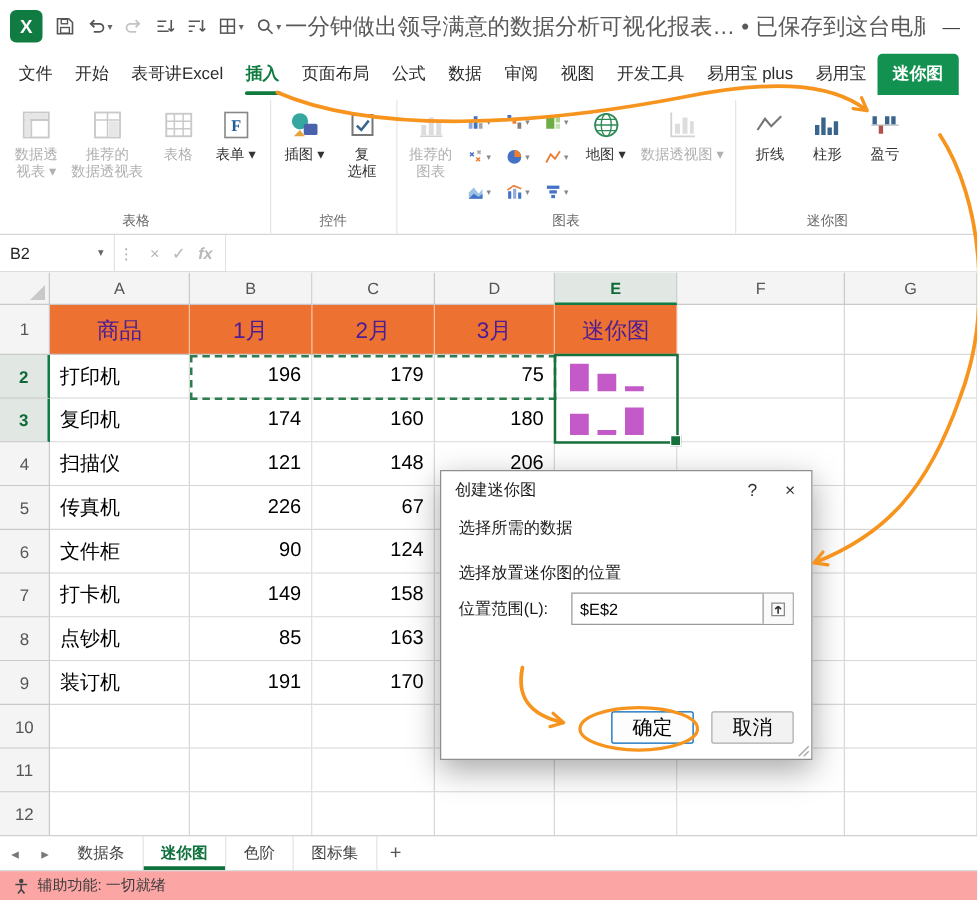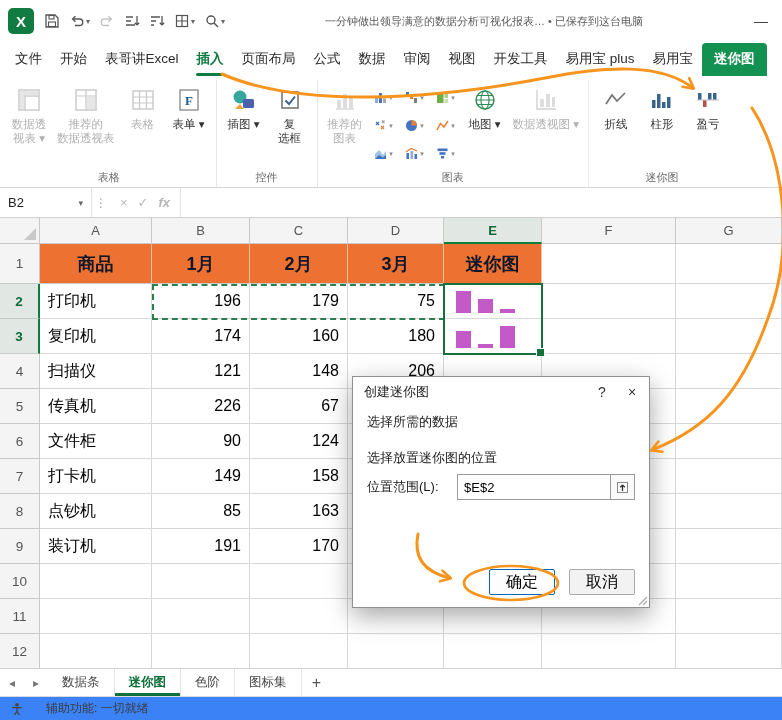--- a/index.html
+++ b/index.html
@@ -7,21 +7,21 @@
 body{font-family:"Liberation Sans","DejaVu Sans",sans-serif;font-size:13px;color:#333;overflow:hidden;background:#fff}
 .app{position:relative;width:782px;height:720px;display:flex;flex-direction:column;background:#fff;overflow:hidden}
 
 
 .titlebar{height:42px;flex:0 0 auto;display:flex;align-items:center;background:#fff;padding:0 8px}
 .qat{display:flex;align-items:center;gap:3px}
 .logo{width:26px;height:26px;background:#107C41;border-radius:5px;color:#fff;font-weight:bold;display:flex;align-items:center;justify-content:center;font-size:15px;margin-right:4px}
 .qbtn{height:26px;padding:0 3px;display:flex;align-items:center;justify-content:center;border-radius:4px;color:#444}
 .qbtn.disabled{opacity:.35}
 .qcaret{font-size:8px;color:#666;margin-left:1px}
-.tb-title{flex:1;text-align:center;color:#5a5a5a;font-size:11px;white-space:nowrap;overflow:hidden}
+.tb-title{flex:1;text-align:center;color:#5a5a5a;font-size:18px;white-space:nowrap;overflow:hidden}
 .win-min{width:34px;text-align:right;color:#444;font-size:14px;padding-right:6px}
 
 
 .rtabs{height:34px;flex:0 0 auto;display:flex;align-items:flex-end;padding:0 6px;background:#fff}
 .rtab{padding:7px 9px 8px;font-size:13.5px;color:#2b2b2b;position:relative;white-space:nowrap}
 .rtab.active{color:#0F7B3F;font-weight:bold}
 .rtab.active::after{content:'';position:absolute;left:8px;right:8px;bottom:0;height:3px;background:#0F7B3F;border-radius:2px}
 .rtab.contextual{background:#139150;color:#fff;font-weight:bold;border-radius:4px 4px 0 0;padding:7px 12px 8px}
 
 
@@ -53,41 +53,41 @@
 
 .gridwrap{position:relative;flex:1;overflow:hidden;background:#fff}
 .grid{position:absolute;inset:0;display:grid;grid-template-columns:40px 112px 98px 98px 96px 98px 134px 106px;grid-template-rows:26px 40px repeat(11,35px)}
 .gc{border-right:1px solid #D8D8D8;border-bottom:1px solid #D8D8D8;display:flex;align-items:center;overflow:hidden;background:#fff}
 .ghead,.rowhead,.corner{background:#F4F4F4;border-right:1px solid #C9C9C9;border-bottom:1px solid #C9C9C9;color:#555;font-size:13px;justify-content:center}
 .rowhead{font-size:13.5px}
 .ghead.selcol{background:#E1E7E3;border-bottom:2px solid #107C41;color:#0E6B38;font-weight:bold}
 .rowhead.selrow{background:#E1E7E3;border-right:2px solid #107C41;color:#0E6B38;font-weight:bold}
 .corner{position:relative}
 .corner::after{content:'';position:absolute;right:3px;bottom:3px;border-left:12px solid transparent;border-bottom:12px solid #C9C9C9}
-.hcell{background:#ED7131;color:#0f172a;font-weight:bold;font-size:18px;justify-content:center;border-right:1px solid rgba(255,255,255,.55);border-bottom:1px solid #C9C9C9}
+.hcell{background:#ED7131;color:#4c1d95;font-weight:normal;font-size:18px;justify-content:center;border-right:1px solid rgba(255,255,255,.55);border-bottom:1px solid #C9C9C9}
 .cell{font-size:16px;color:#000;padding:0 8px}
 .cell.txt{justify-content:flex-start}
 .cell.num{justify-content:flex-end}
 .cell.spark{align-items:flex-end;gap:7px;padding:0 0 5px 12px;justify-content:flex-start}
 .sbar{width:15px;flex:0 0 auto}
 .dashed-range{position:absolute;left:152px;top:66px;width:293px;height:36px;border:2px dashed #2E7D4F;pointer-events:none;z-index:4}
 .sel-range{position:absolute;left:443px;top:65px;width:100px;height:72px;border:2px solid #17713C;pointer-events:none;z-index:5}
 .sel-range::after{content:'';position:absolute;right:-4px;bottom:-4px;width:7px;height:7px;background:#17713C;border:1px solid #fff}
 
 
 .sheetbar{height:28px;flex:0 0 auto;display:flex;align-items:stretch;border-top:1px solid #d0d0d0;background:#fff}
 .snav{width:24px;display:flex;align-items:center;justify-content:center;color:#777;font-size:12px}
 .stabs{display:flex;align-items:stretch}
 .stab{padding:0 14px;display:flex;align-items:center;font-size:12.5px;color:#444;border-right:1px solid #e4e4e4;position:relative}
 .stab.active{color:#0E703A;font-weight:bold}
 .stab.active::after{content:'';position:absolute;left:0;right:0;bottom:0;height:3px;background:#0E703A}
 .stab-add{width:30px;display:flex;align-items:center;justify-content:center;color:#555;font-size:16px}
 
 
-.statusbar{height:24px;flex:0 0 auto;background:#3b82f6;border-top:1px solid #DADADA;display:flex;align-items:center;padding:0 10px;gap:22px;font-size:12px;color:#3b3b3b}
+.statusbar{height:24px;flex:0 0 auto;background:#fca5a5;border-top:1px solid #DADADA;display:flex;align-items:center;padding:0 10px;gap:6px;font-size:12px;color:#3b3b3b}
 
 
 .dialog{position:absolute;left:352px;top:376px;width:298px;height:232px;background:#fff;border:1px solid #8f8f8f;box-shadow:0 8px 24px rgba(0,0,0,.35);z-index:30;font-size:13px}
 .dlg-title{display:flex;align-items:center;height:30px;padding:0 2px 0 11px}
 .dlg-title .t{flex:1;color:#1a1a1a}
 .dlg-btn{width:30px;height:24px;display:flex;align-items:center;justify-content:center;color:#333;font-size:14px}
 .dlg-section{padding:6px 14px 0;color:#1a1a1a}
 .dlg-section.s2{padding-top:18px}
 .dlg-row{display:flex;align-items:center;padding:7px 14px 0}
 .dlg-row label{width:90px;color:#1a1a1a}

